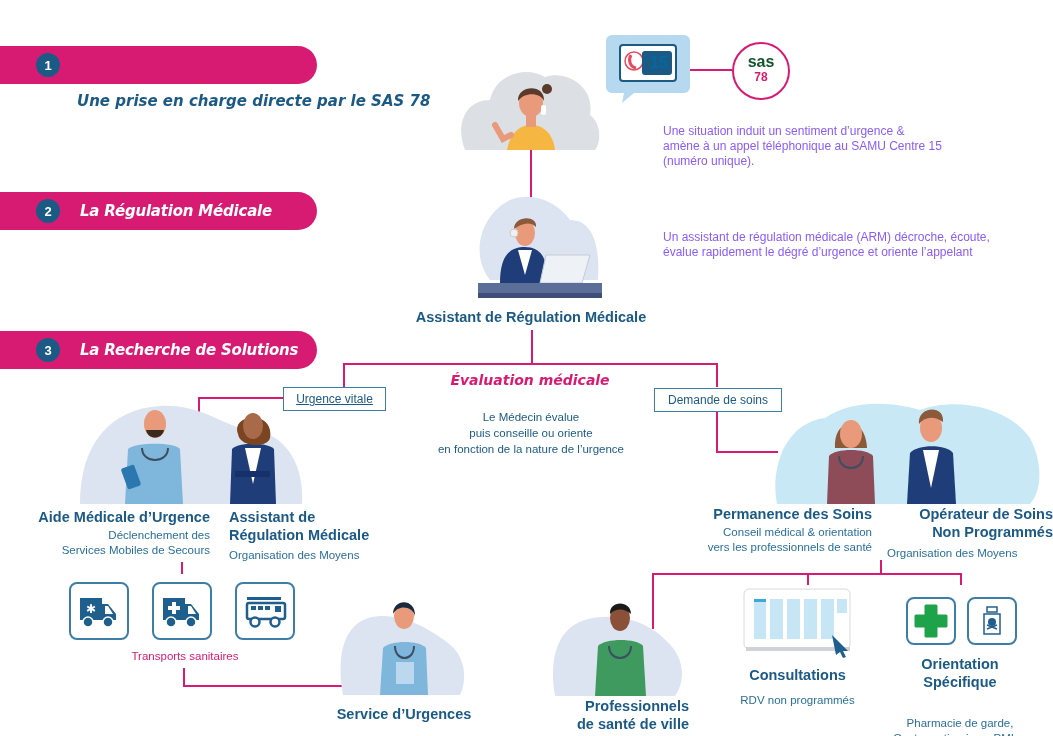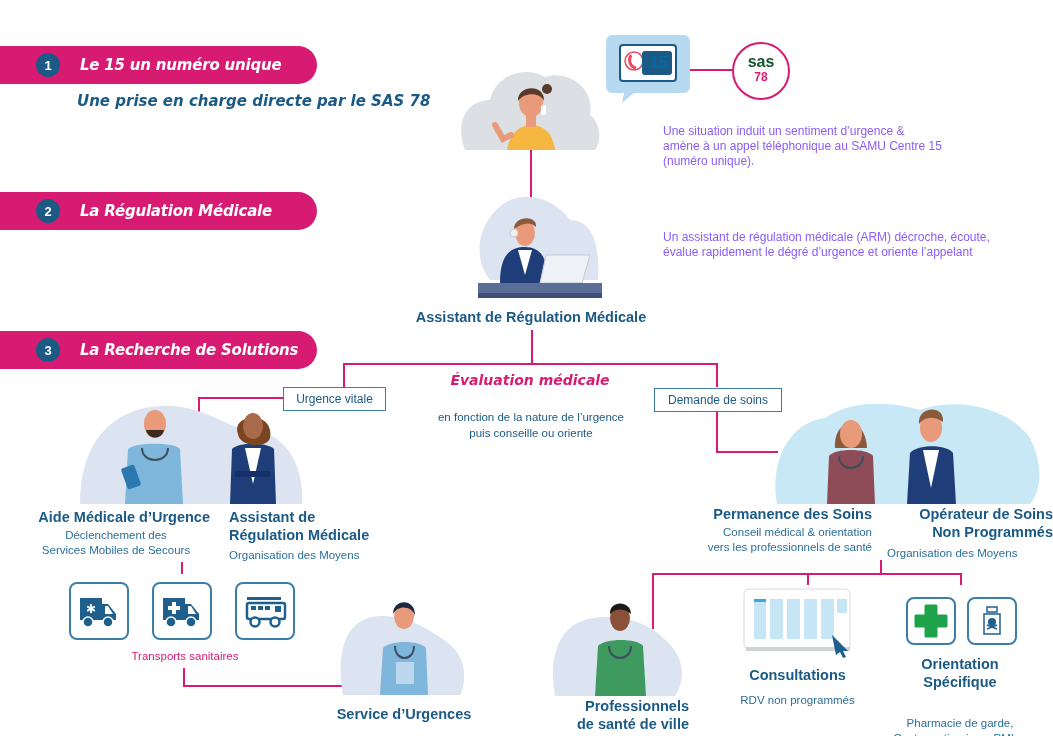--- a/index.html
+++ b/index.html
@@ -45,21 +45,20 @@
 <div class="line" style="left:183px;top:668px;width:2px;height:18px;"></div>
 <div class="line" style="left:183px;top:685px;width:160px;height:2px;"></div>
 <div class="line" style="left:880px;top:560px;width:2px;height:14px;"></div>
 <div class="line" style="left:652px;top:573px;width:310px;height:2px;"></div>
 <div class="line" style="left:652px;top:573px;width:2px;height:56px;"></div>
 <div class="line" style="left:807px;top:573px;width:2px;height:12px;"></div>
 <div class="line" style="left:960px;top:573px;width:2px;height:12px;"></div>
 
 <div class="banner" style="top:46px;width:317px;">
   <span class="num">1</span>
-  <span class="ttl">Le 15 un numéro unique</span>
 </div>
 <div class="abs subtitle" style="left:77px;top:92px;">Une prise en charge directe par le SAS 78</div>
 
 <div class="banner" style="top:192px;width:317px;">
   <span class="num">2</span>
   <span class="ttl">La Régulation Médicale</span>
 </div>
 
 <div class="banner" style="top:331px;width:317px;">
   <span class="num">3</span>
@@ -118,25 +117,26 @@
 
 <div class="abs desc" style="left:663px;top:230px;width:380px;">
   <div>Un assistant de régulation médicale (ARM) décroche, écoute,</div>
   <div>évalue rapidement le dégré d’urgence et oriente l’appelant</div>
 </div>
 
 <div class="abs role-title" style="left:400px;top:308px;width:262px;text-align:center;">Assistant de Régulation Médicale</div>
 
 <div class="abs" style="left:430px;top:372px;width:200px;text-align:center;color:#d81b72;font:italic bold 14px 'DejaVu Sans', sans-serif;">Évaluation médicale</div>
 <div class="abs" style="left:400px;top:409px;width:262px;text-align:center;font-size:11.5px;line-height:16px;color:#1c5a86;">
+  <div>Le Médecin évalue</div>
+  <div>puis conseille ou oriente</div>
   <div>en fonction de la nature de l’urgence</div>
-  <div>puis conseille ou oriente</div>
-</div>
-
-<div class="box" style="left:283px;top:387px;width:103px;height:24px;">Urgence vitale</div>
+</div>
+
+<div class="box" style="left:283px;top:387px;width:103px;height:24px;text-decoration:underline;">Urgence vitale</div>
 <div class="box" style="left:654px;top:388px;width:128px;height:24px;">Demande de soins</div>
 
 <div class="abs" style="left:80px;top:404px;width:225px;height:100px;">
   <svg width="225" height="100" viewBox="0 0 225 100">
     <path d="M0 100 C0 40 30 5 80 2 C120 0 140 20 165 25 C200 25 225 55 222 100 Z" fill="#dde4f1"></path>
 
     <path d="M45 100 L48 45 C55 38 95 38 100 45 L103 100 Z" fill="#7fb6dc"></path>
     <ellipse cx="75" cy="20" rx="11" ry="14" fill="#e89a7a"></ellipse>
     <path d="M66 26 C68 36 82 36 84 26 Z" fill="#3a2a20"></path>
     <path d="M62 44 C62 60 88 60 88 44" stroke="#3e4e60" stroke-width="2" fill="none"></path>
@@ -144,21 +144,21 @@
 
     <path d="M150 100 L152 45 C158 38 188 38 194 45 L196 100 Z" fill="#1f3d78"></path>
     <path d="M165 44 L173 80 L181 44 Z" fill="#ffffff"></path>
     <path d="M158 30 C150 10 195 5 190 34 C188 44 160 44 158 30 Z" fill="#7a4520"></path>
     <ellipse cx="173" cy="22" rx="10" ry="13" fill="#a86a48"></ellipse>
     <path d="M155 70 L190 70" stroke="#16306a" stroke-width="6"></path>
   </svg>
 </div>
 
 <div class="abs role-title" style="left:22px;top:508px;width:188px;text-align:right;">Aide Médicale d’Urgence</div>
-<div class="abs role-sub" style="left:22px;top:528px;width:188px;text-align:center;">
+<div class="abs role-sub" style="left:22px;top:528px;width:188px;text-align:right;">
   <div>Déclenchement des</div>
   <div>Services Mobiles de Secours</div>
 </div>
 
 <div class="abs role-title" style="left:229px;top:508px;width:170px;">
   <div>Assistant de</div>
   <div>Régulation Médicale</div>
 </div>
 <div class="abs role-sub" style="left:229px;top:548px;width:170px;">Organisation des Moyens</div>
 

